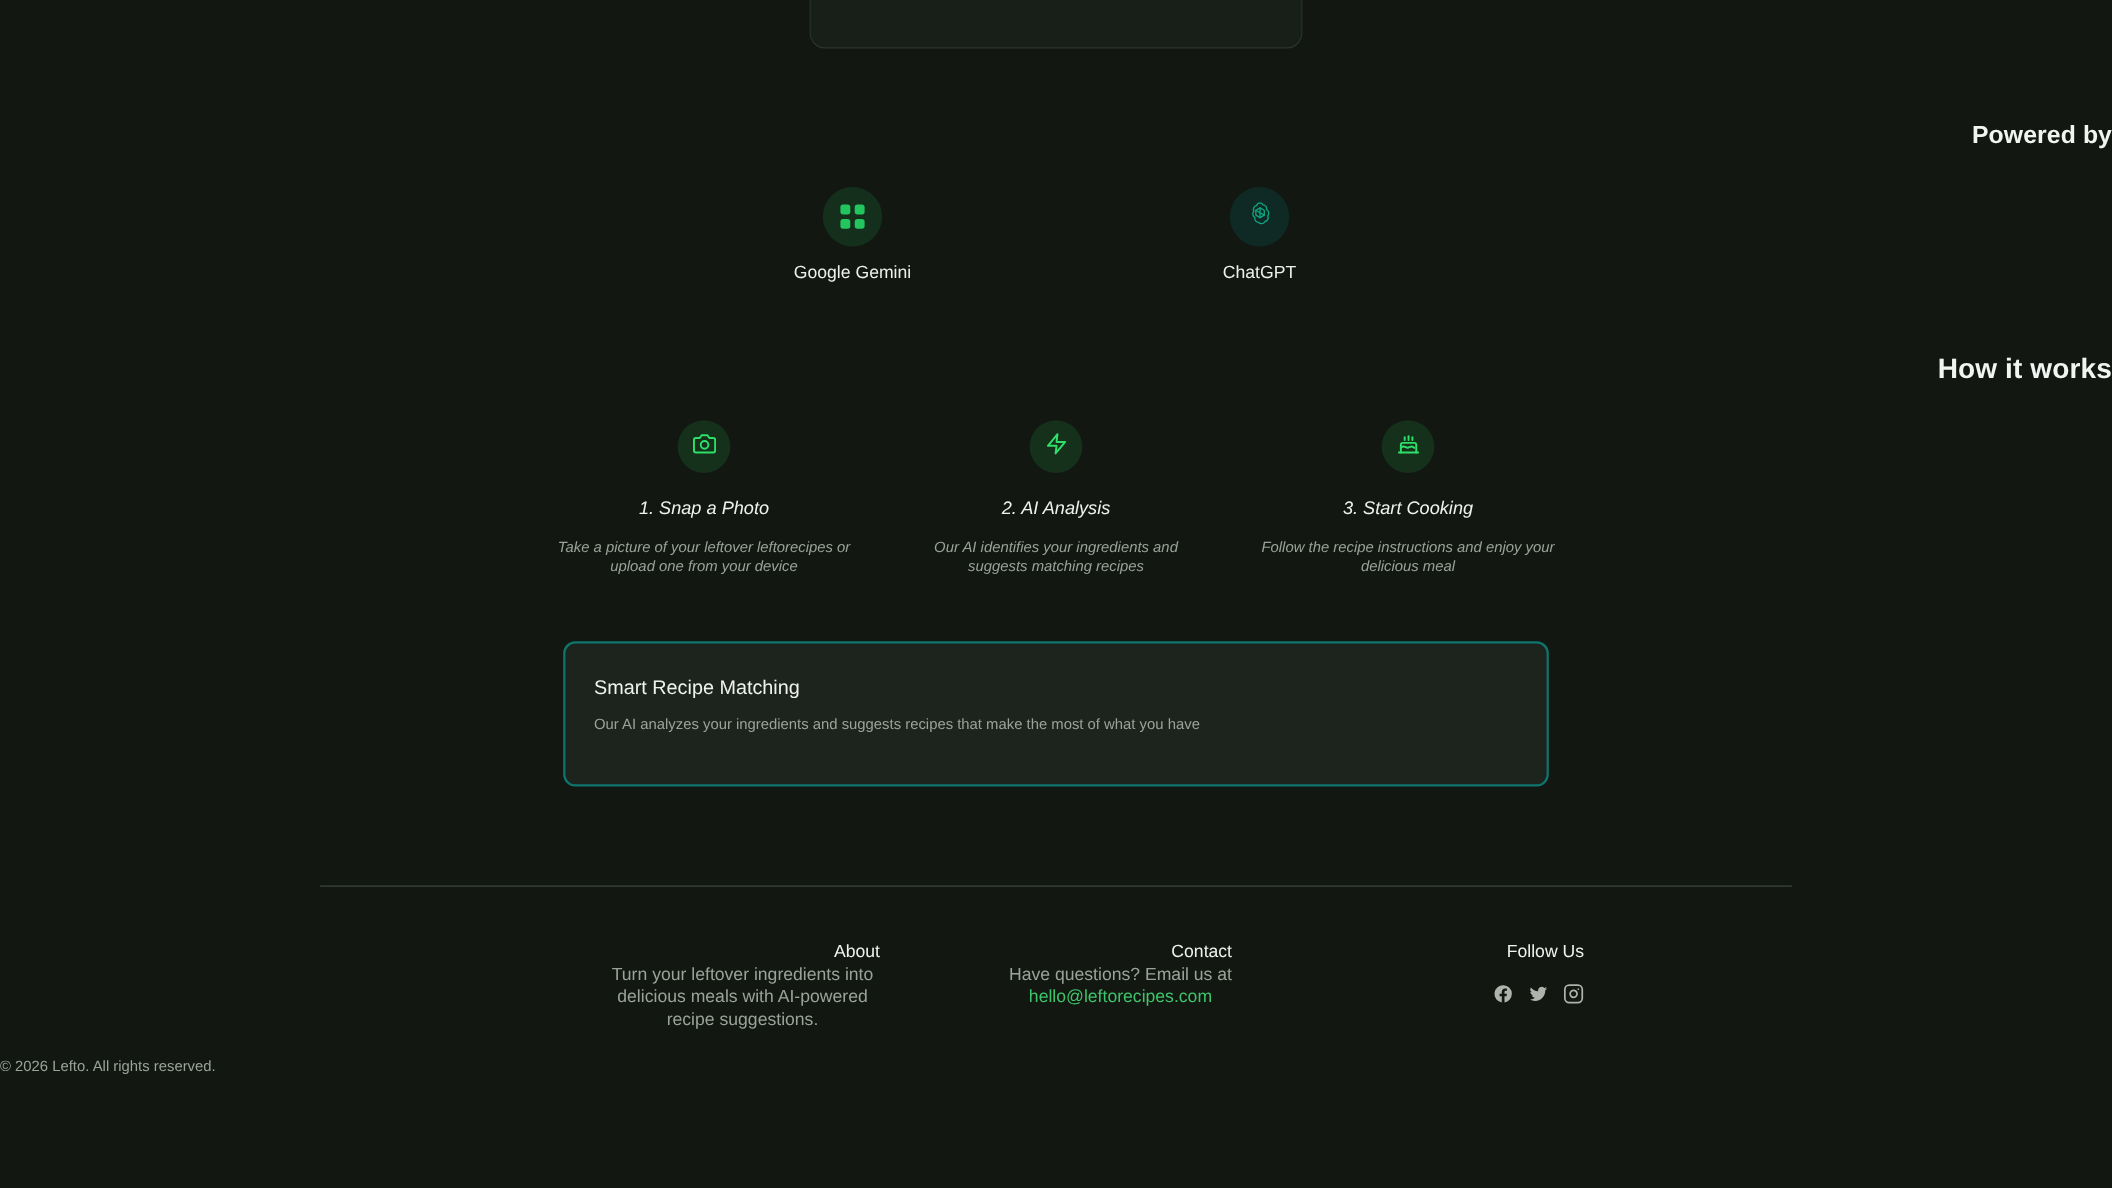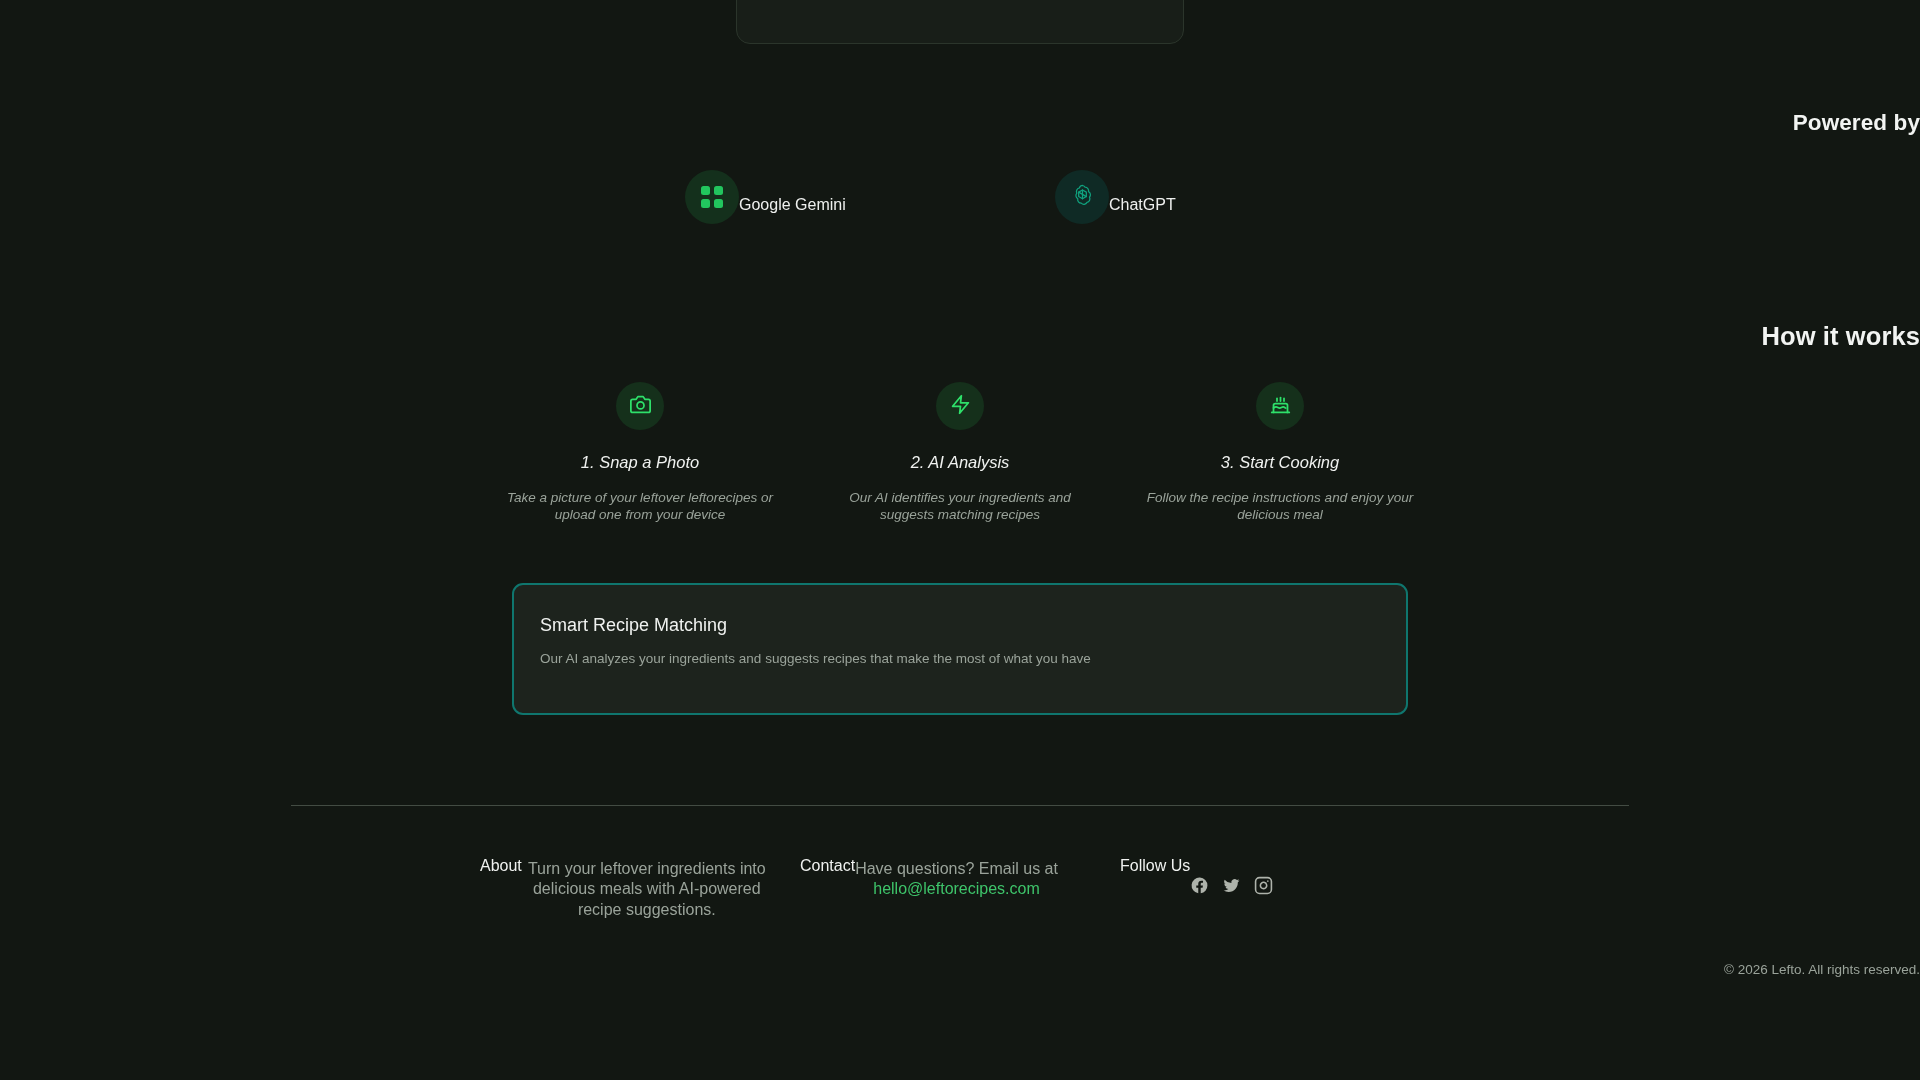--- a/index.html
+++ b/index.html
@@ -67,21 +67,21 @@
     position: absolute;
     left: 0; right: 0;
     top: 170px;
     display: flex;
     justify-content: center;
     gap: 190px;
   }
   .powered-item {
     width: 180px;
     display: flex;
-    flex-direction: row;
+    flex-direction: column;
     align-items: center;
     cursor: pointer;
     text-align: center;
   }
   .powered-badge {
     width: 54px;
     height: 54px;
     border-radius: 50%;
     display: flex;
     align-items: center;
@@ -189,22 +189,22 @@
   .footer-cols {
     position: absolute;
     top: 857px;
     left: 480px;
     width: 960px;
     display: flex;
   }
   .footer-col {
     flex: 1 1 0;
     display: flex;
-    flex-direction: row;
-    align-items: flex-start;
+    flex-direction: column;
+    align-items: flex-end;
     text-align: center;
   }
   .footer-col-title {
     font-size: 16px;
     font-weight: 500;
     color: #f0f2f0;
   }
   .footer-text {
     margin-top: 2px;
     font-size: 16px;
@@ -227,21 +227,21 @@
     display: block;
     color: #aeb3ab;
     cursor: pointer;
   }
   .social-row svg { display: block; }
 
   .copyright {
     position: absolute;
     top: 962px;
     left: 0; right: 0;
-    text-align: right;
+    text-align: left;
     font-size: 13.5px;
     color: #9aa39a;
   }
 </style>
 </head>
 <body>
 
 <div class="page">
 
   <div class="uploader-card">

